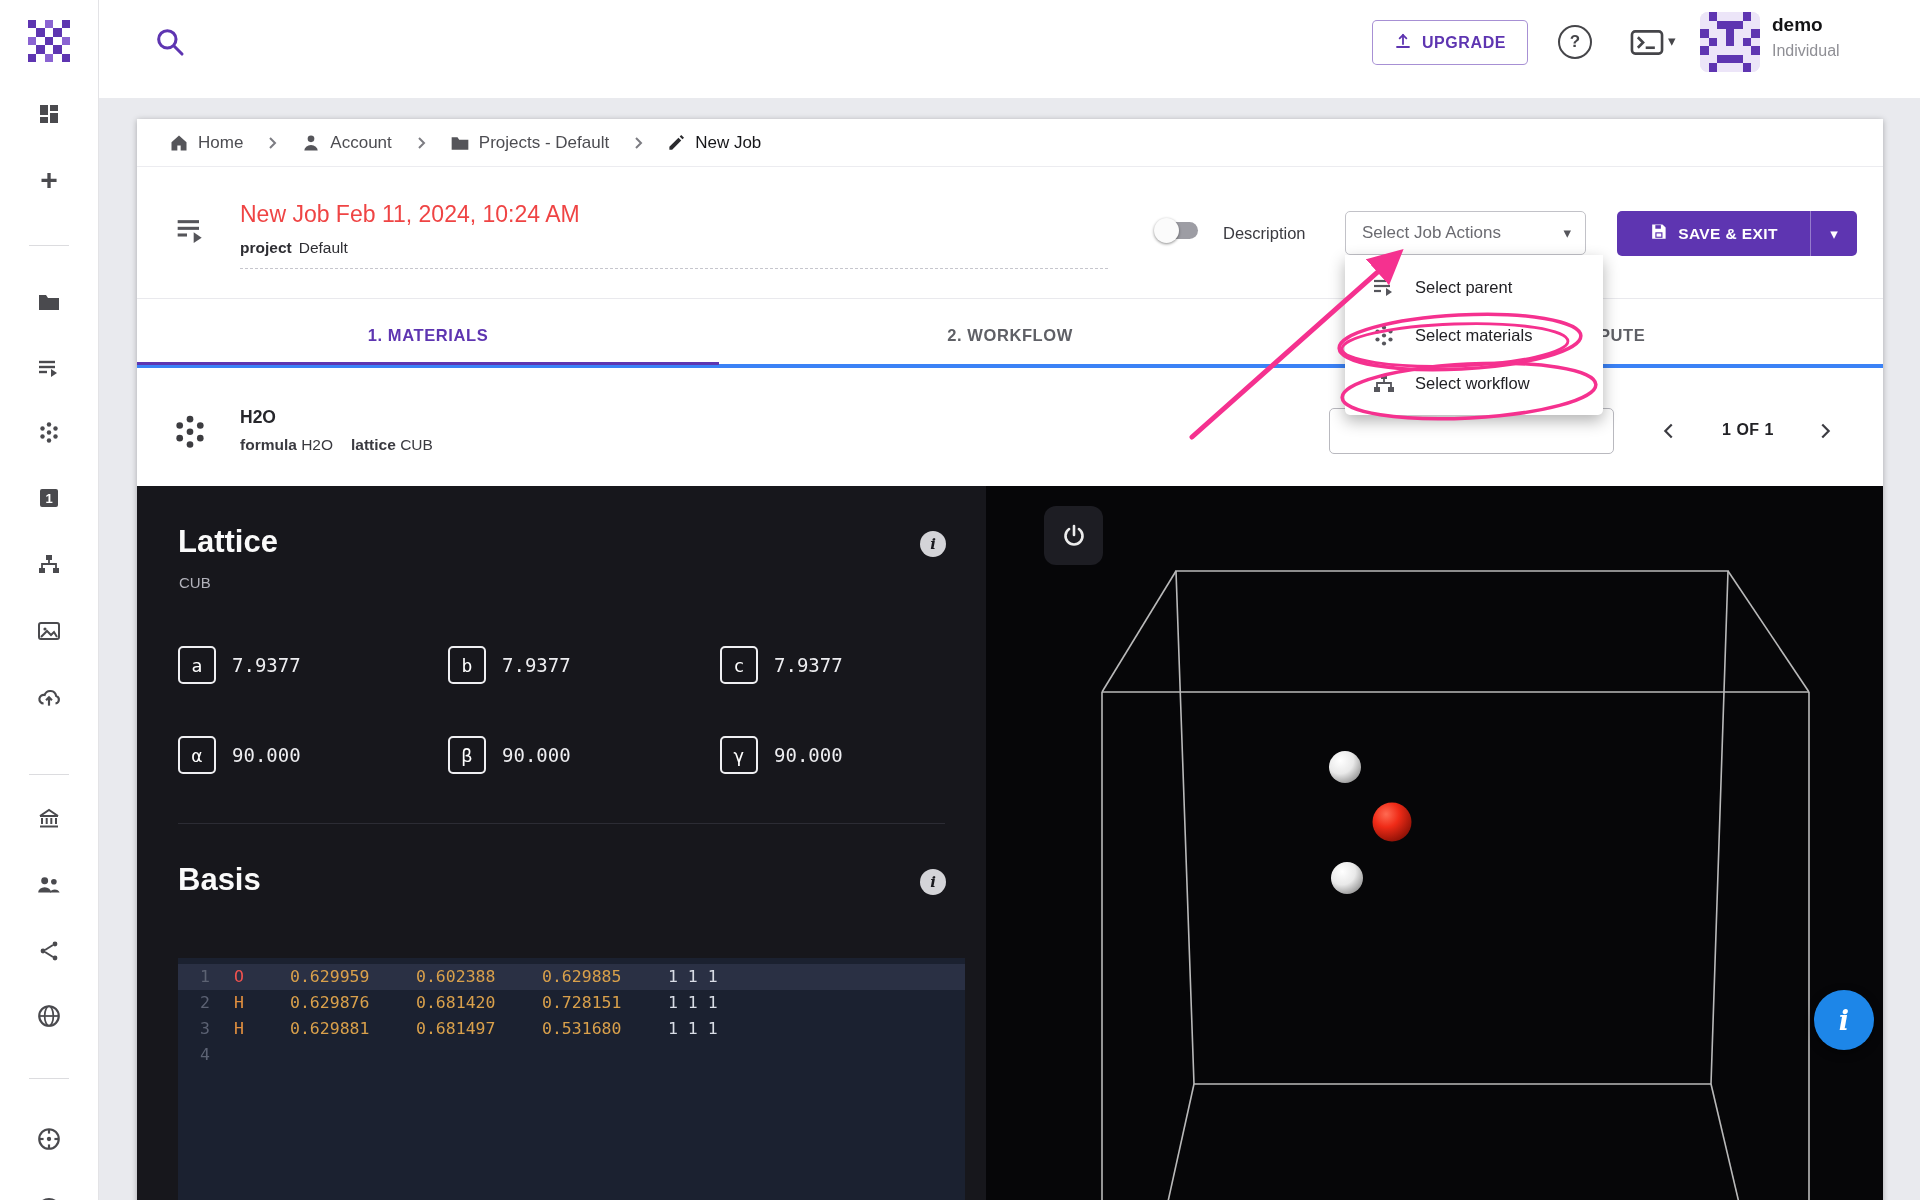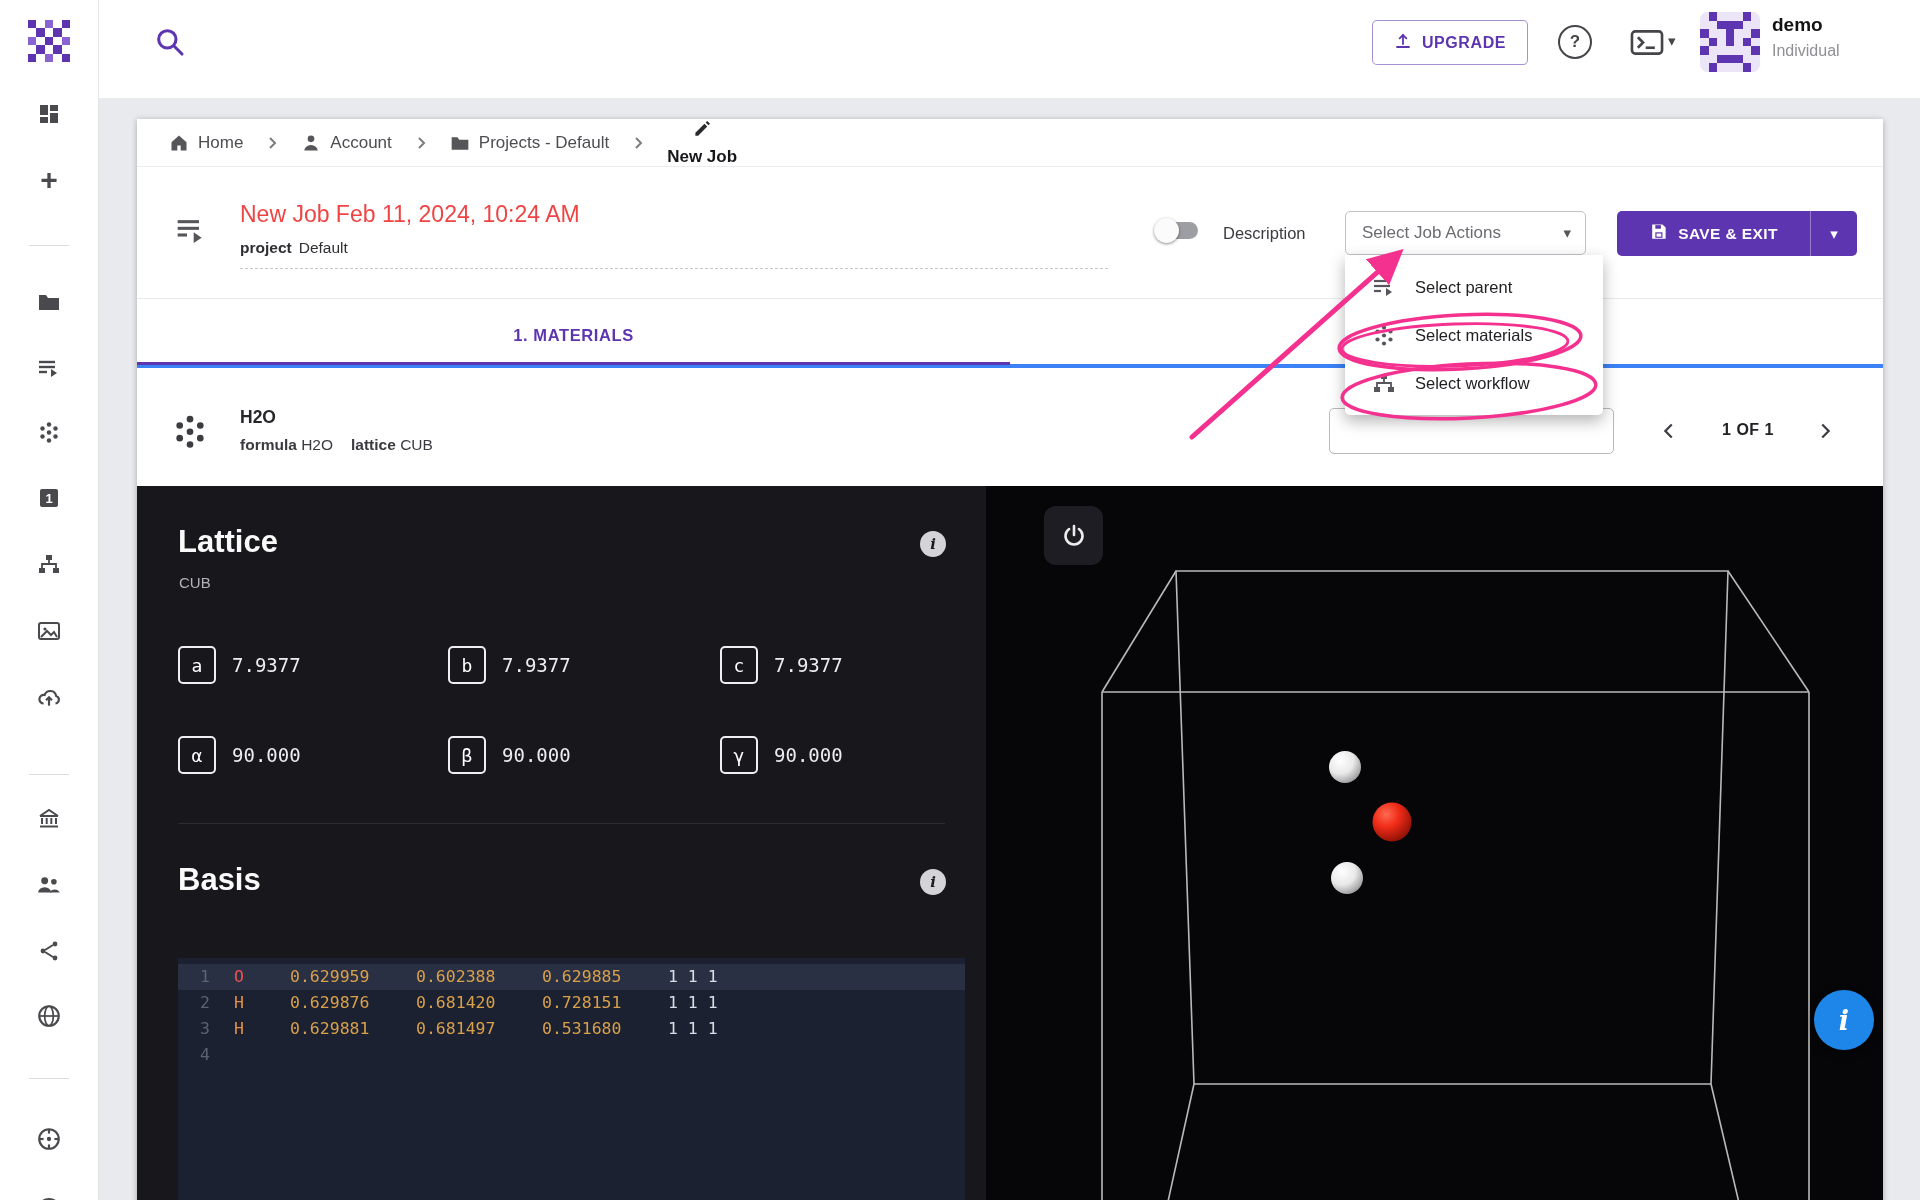--- a/index.html
+++ b/index.html
@@ -21,21 +21,21 @@
   .term-caret{position:absolute;left:1570px;top:32px;font-size:15px;color:#454549;}
   .avatar{position:absolute;left:1602px;top:12px;width:60px;height:60px;border-radius:8px;background:#ece5f8;overflow:hidden;}
   .uname{position:absolute;left:1674px;top:14px;font-size:19px;font-weight:bold;color:#141416;}
   .utype{position:absolute;left:1674px;top:42px;font-size:16px;color:#8f8f95;}
 
   
   .card{position:absolute;left:137px;top:119px;width:1746px;height:1131px;background:#fff;box-shadow:0 1px 6px rgba(0,0,0,.28);z-index:5;}
 
   .breadcrumb{position:absolute;left:0;top:0;width:100%;height:48px;display:flex;align-items:center;padding-left:32px;gap:22px;border-bottom:1px solid #ececf0;box-sizing:border-box;font-size:17px;color:#4d4d52;}
   .bc-item{display:flex;align-items:center;gap:9px;cursor:pointer;}
-  .bc-item.current{color:#17171a;font-weight:bold;flex-direction:column;}
+  .bc-item.current{color:#17171a;font-weight:normal;}
 
   .jt-icon{position:absolute;left:38px;top:96px;width:32px;height:32px;}
   .job-title{position:absolute;left:103px;top:82px;font-size:23px;color:#ef4444;}
   .project-line{position:absolute;left:103px;top:120px;width:868px;border-bottom:1px dashed #c6c6cd;padding-bottom:11px;font-size:15.5px;color:#2e2e33;}
   .project-line b{margin-right:7px;}
   .divider1{position:absolute;left:0;top:179px;width:100%;height:1px;background:#e9e9ed;}
 
   .toggle{position:absolute;left:1021px;top:103px;width:40px;height:17px;border-radius:9px;background:#9d9da4;cursor:pointer;}
   .toggle .thumb{position:absolute;left:-4px;top:-4px;width:25px;height:25px;border-radius:50%;background:#fbfbfb;box-shadow:0 1px 3px rgba(0,0,0,.45);}
   .desc-label{position:absolute;left:1086px;top:105px;font-size:16.5px;color:#3a3a40;}
@@ -363,20 +363,23 @@
         <span>SAVE &amp; EXIT</span>
       </span>
       <span class="save-caret">
           <span>▾</span>
         </span>
     </div>
 
     <div class="tabs">
       <div class="tab active">
           <span>1. MATERIALS</span>
+        </div>
+      <div class="tab">
+          <span>2. WORKFLOW</span>
         </div>
       <div class="tab">
           <span>3. COMPUTE</span>
         </div>
     </div>
 
     <div class="mat-icon">
       <svg width="38" height="38" viewBox="0 0 24 24" fill="#3c3c40">
           <circle cx="12" cy="4.5" r="2.1"></circle>
           <circle cx="5.5" cy="8.5" r="2.1"></circle>

